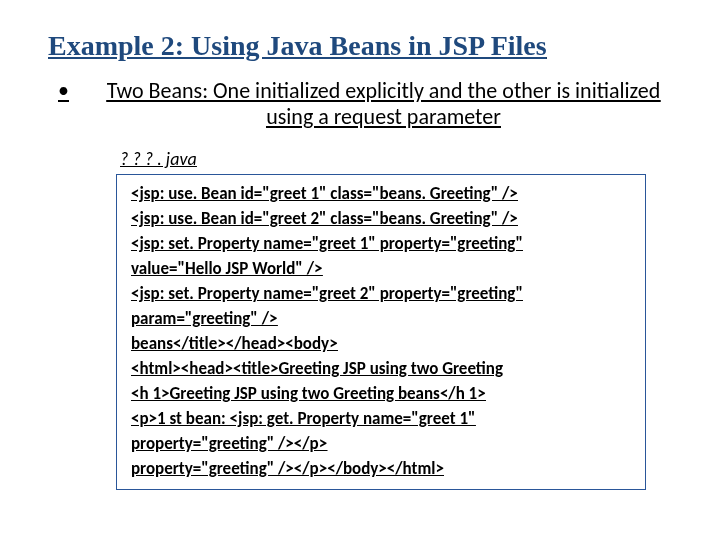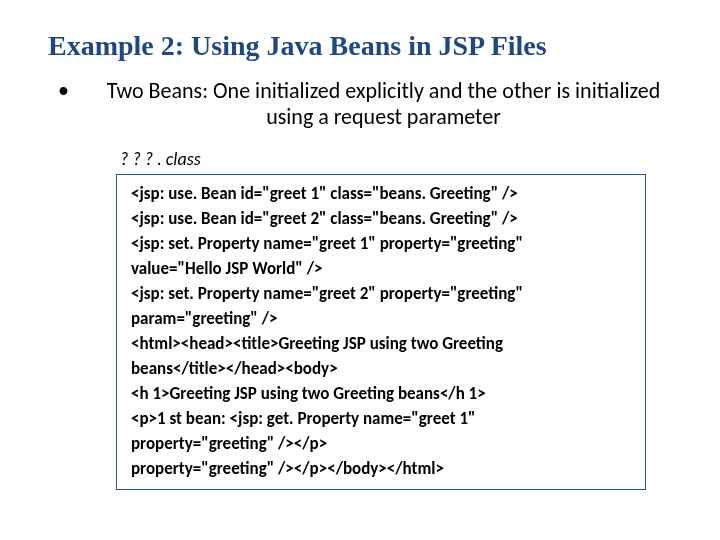--- a/index.html
+++ b/index.html
@@ -1,15 +1,15 @@
 <!DOCTYPE html>
 <html><head>
 <meta charset="utf-8">
 <style>
-  * { margin: 4px; padding: 0; box-sizing: border-box; }
+  * { margin: 4px; padding: 0; box-sizing: border-box; text-decoration: underline; }
   body {
     width: 720px;
     height: 540px;
     background: #fff;
     font-family: Calibri, Arial, sans-serif;
     padding: 18px 36px 0 36px;
     color: #000;
   }
   .title {
     font-family: "Times New Roman", Times, serif;
@@ -57,28 +57,28 @@
 </head>
 <body>
 
 <div class="title">Example 2: Using Java Beans in JSP Files</div>
 
 <div class="bullet-row">
   <div class="bullet">•</div>
   <div class="bullet-text">Two Beans: One initialized explicitly and the other is initialized using a request parameter</div>
 </div>
 
-<div class="filename">? ? ? . class</div>
+<div class="filename">? ? ? . java</div>
 
 <div class="codebox">
   <div>&lt;jsp: use. Bean id="greet 1" class="beans. Greeting" /&gt;</div>
   <div>&lt;jsp: use. Bean id="greet 2" class="beans. Greeting" /&gt;</div>
   <div>&lt;jsp: set. Property name="greet 1" property="greeting"</div>
   <div>value="Hello JSP World" /&gt;</div>
   <div>&lt;jsp: set. Property name="greet 2" property="greeting"</div>
   <div>param="greeting" /&gt;</div>
+  <div>beans&lt;/title&gt;&lt;/head&gt;&lt;body&gt;</div>
   <div>&lt;html&gt;&lt;head&gt;&lt;title&gt;Greeting JSP using two Greeting</div>
-  <div>beans&lt;/title&gt;&lt;/head&gt;&lt;body&gt;</div>
   <div>&lt;h 1&gt;Greeting JSP using two Greeting beans&lt;/h 1&gt;</div>
   <div>&lt;p&gt;1 st bean: &lt;jsp: get. Property name="greet 1"</div>
   <div>property="greeting" /&gt;&lt;/p&gt;</div>
   <div>property="greeting" /&gt;&lt;/p&gt;&lt;/body&gt;&lt;/html&gt;</div>
 </div>
 
 </body></html>

